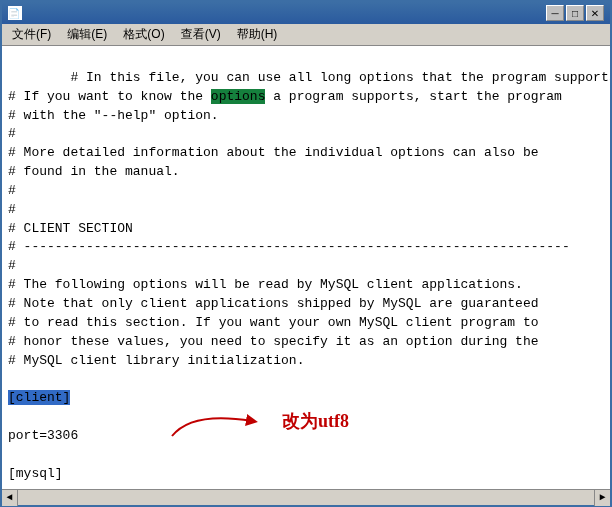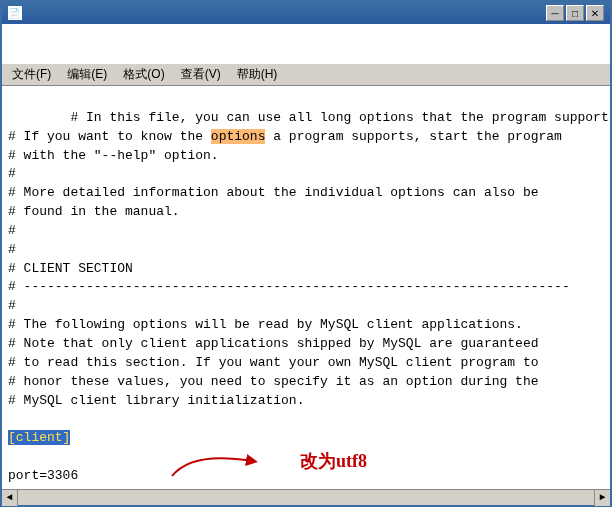--- a/index.html
+++ b/index.html
@@ -75,21 +75,20 @@
 
     .menu-bar {
       background: #d4d0c8;
       border-bottom: 1px solid #888;
       display: flex;
       align-items: center;
       height: 22px;
       padding: 0 2px;
       font-family: 'MS UI Gothic', Arial, sans-serif;
       font-size: 12px;
-      margin-top: 40px;
     }
 
     .menu-item {
       padding: 2px 8px;
       cursor: pointer;
       white-space: nowrap;
     }
 
     .content-area {
       flex: 1;
@@ -102,30 +101,30 @@
     .text-content {
       font-family: 'Courier New', Courier, monospace;
       font-size: 13px;
       line-height: 1.45;
       color: #000;
       white-space: pre;
     }
 
     .highlight-client {
       background: #316ac5;
-      color: #fde047;
+      color: #000000;
     }
 
     .arrow-annotation {
       position: absolute;
       left: 160px;
       top: 355px;
       display: flex;
       align-items: center;
-      gap: 18px;
+      gap: 0;
     }
 
     .arrow-svg {
       width: 120px;
       height: 40px;
     }
 
     .annotation-text {
       font-family: 'SimSun', '宋体', serif;
       font-size: 18px;
@@ -169,21 +168,21 @@
     <div class="menu-item">编辑(E)</div>
     <div class="menu-item">格式(O)</div>
     <div class="menu-item">查看(V)</div>
     <div class="menu-item">帮助(H)</div>
   </div>
 
   <div class="main-content">
     <div class="content-area">
       <div class="text-content">
         <span># In this file, you can use all long options that the program supports.
-# If you want to know the <span style="background:#fdba74;color:#000">options</span> a program supports, start the program
+# If you want to know the <span style="background:#15803d;color:#000">options</span> a program supports, start the program
 # with the "--help" option.
 #
 # More detailed information about the individual options can also be
 # found in the manual.
 #
 #
 # CLIENT SECTION
 # ----------------------------------------------------------------------
 #
 # The following options will be read by MySQL client applications.

